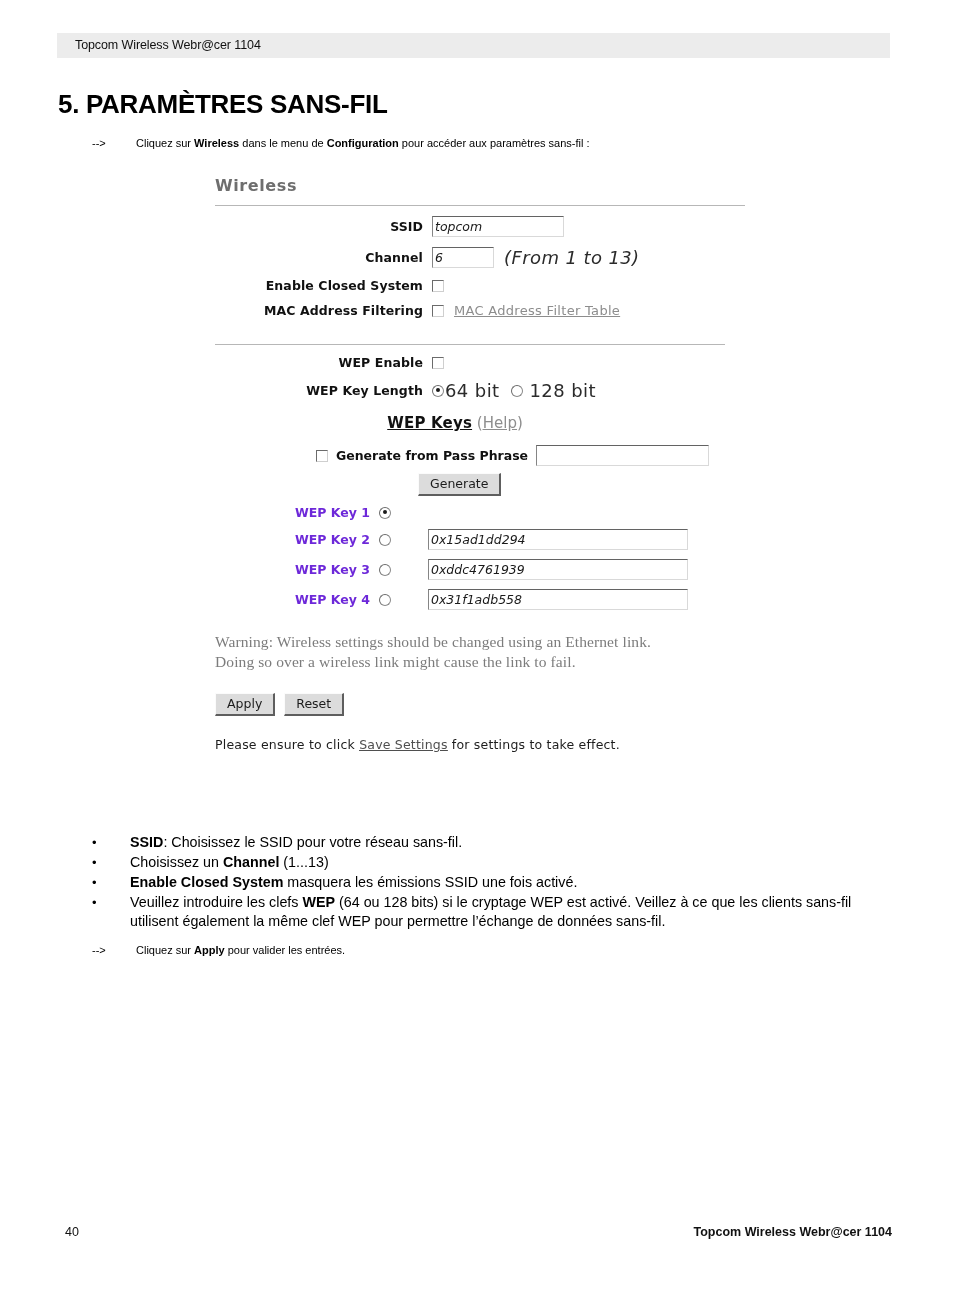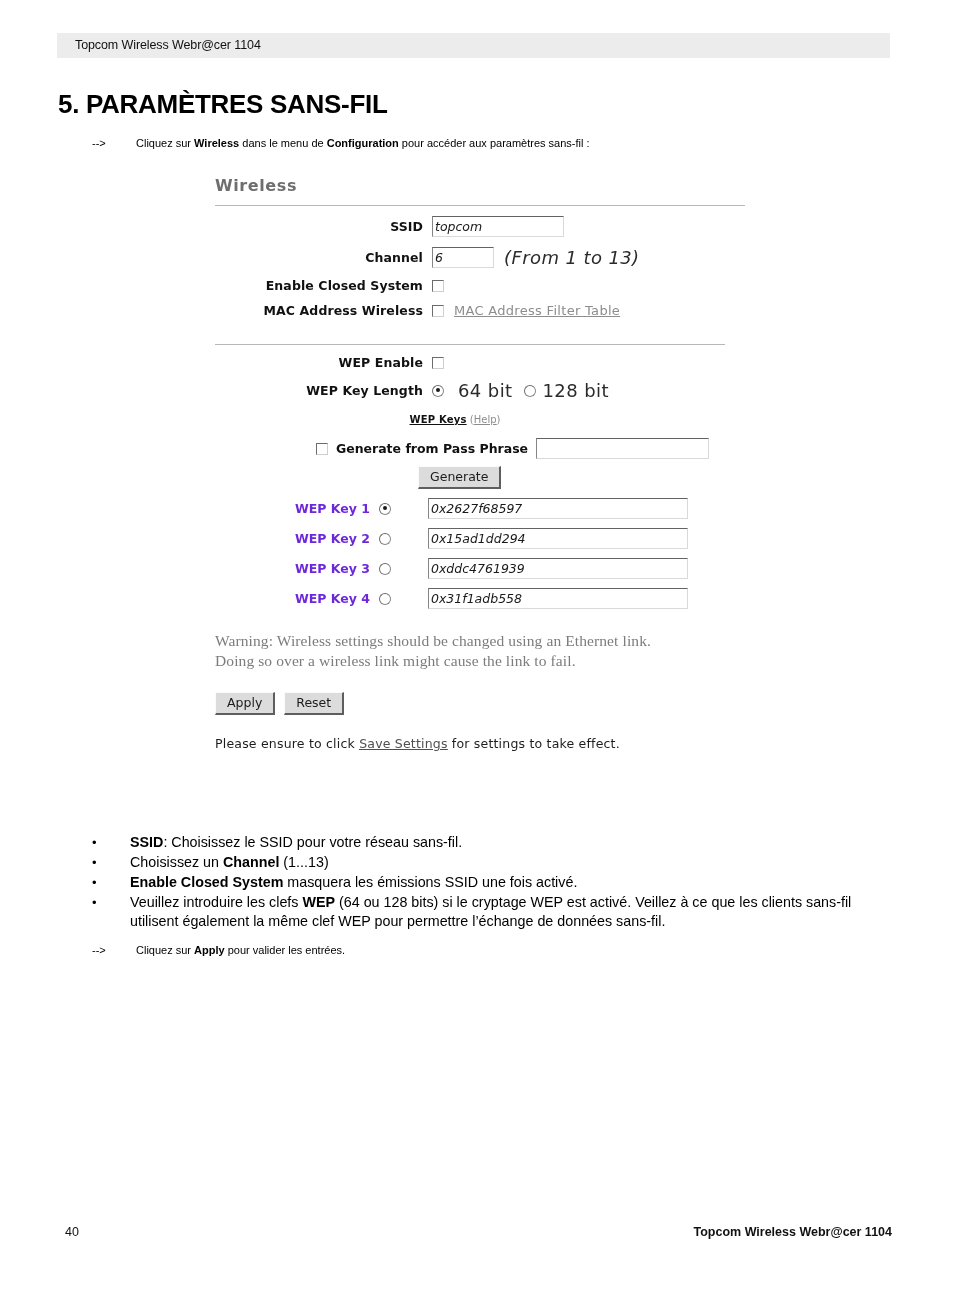--- a/index.html
+++ b/index.html
@@ -177,21 +177,21 @@
     text-decoration: underline;
     letter-spacing: 0.3px;
     margin-left: 10px;
     white-space: nowrap;
     text-align: right;
   }
 
   .wepkeys-row {
     text-align: center;
     margin-top: 13px;
-    font-size: 10px;
+    font-size: 15px;
     padding-right: 60px;
   }
   .wepkeys-row .wk {
     font-weight: bold;
     color: #111;
     text-decoration: underline;
     letter-spacing: 0.2px;
   }
   .wepkeys-row .hp { color: #8d8d8d; }
   .wepkeys-row .hp u { text-decoration: underline; }
@@ -344,57 +344,56 @@
     <input class="tinput in-channel" type="text" value="6" style="">
     <span class="hint">(From 1 to 13)</span>
   </div>
 
   <div class="frow">
     <div class="flabel">Enable Closed System</div>
     <span class="cbox"></span>
   </div>
 
   <div class="frow">
-    <div class="flabel">MAC Address Wireless</div>
+    <div class="flabel">MAC Address Filtering</div>
     <span class="cbox"></span>
     <a class="ulink" href="#">MAC Address Filter Table</a>
   </div>
 
   <div class="rule rule-mid"></div>
 
   <div class="frow">
     <div class="flabel">WEP Enable</div>
     <span class="cbox"></span>
   </div>
 
   <div class="frow">
     <div class="flabel">WEP Key Length</div>
     <span class="radio on"></span>
-    <span class="hint" style="font-style:normal;margin-left:14px;">64 bit</span>
+    <span class="hint" style="font-style:normal;margin-left:1px;">64 bit</span>
     <span class="radio" style="margin-left:11px;"></span>
     <span class="hint" style="font-style:normal;margin-left:7px;">128 bit</span>
   </div>
 
   <div class="wepkeys-row">
     <span class="wk">WEP Keys</span><span class="hp"> <span>(</span><u><a href="#" style="color:#8d8d8d;text-decoration:underline;">Help</a></u><span>)</span></span>
   </div>
 
   <div class="passrow">
     <span class="cbox"></span>
     <span class="plabel">Generate from Pass Phrase</span>
     <input class="tinput in-pass" type="text" value="" style="">
   </div>
   <div class="generate-wrap">
     <button class="btn3d">Generate</button>
   </div>
 
   <div class="keyrow">
     <div class="klabel">WEP Key 1</div>
     <span class="radio on"></span>
-    <input class="tinput in-wepkey kinput" type="text" value="0x2627f68597" style="">
   </div>
   <div class="keyrow">
     <div class="klabel">WEP Key 2</div>
     <span class="radio"></span>
     <input class="tinput in-wepkey kinput" type="text" value="0x15ad1dd294" style="">
   </div>
   <div class="keyrow">
     <div class="klabel">WEP Key 3</div>
     <span class="radio"></span>
     <input class="tinput in-wepkey kinput" type="text" value="0xddc4761939" style="">

